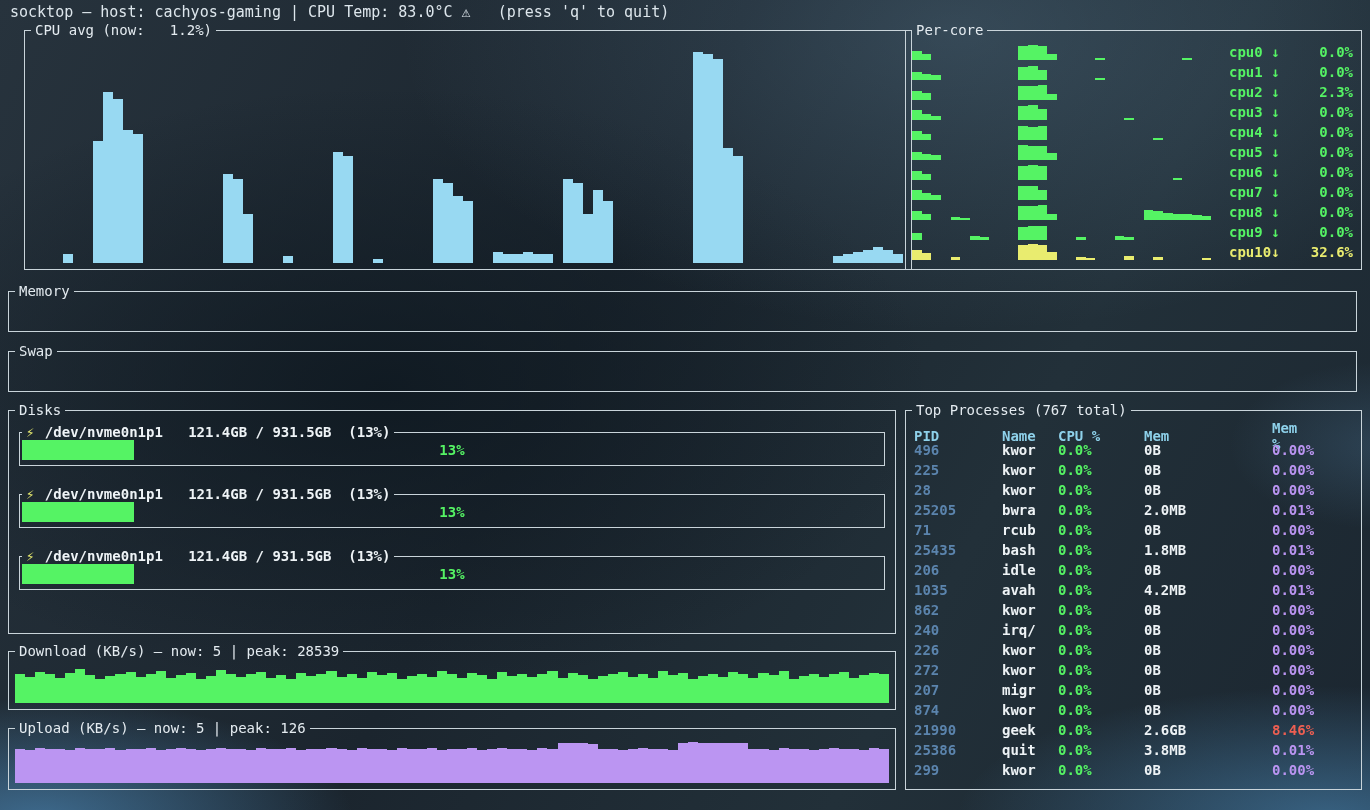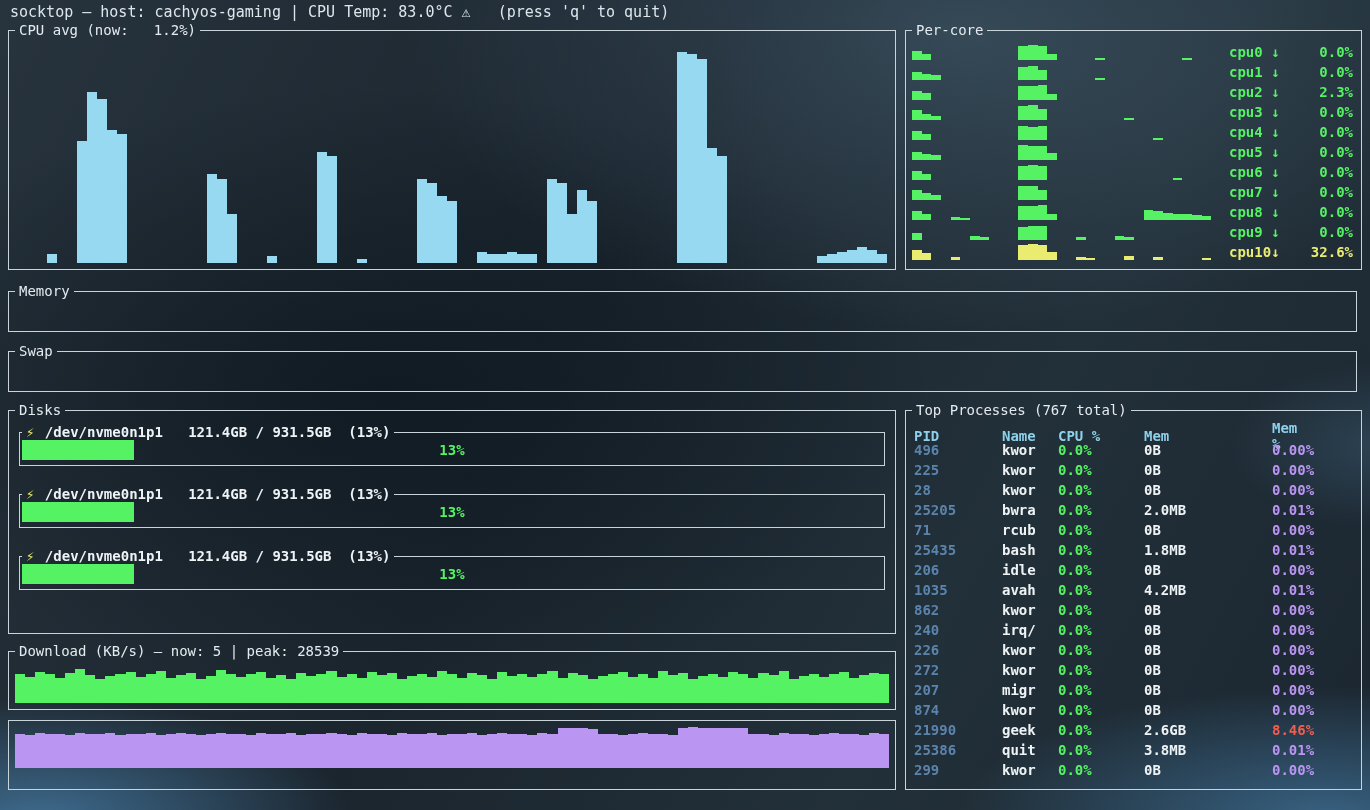--- a/index.html
+++ b/index.html
@@ -17,21 +17,21 @@
   .titlebar{position:absolute;left:10px;top:3px;font-size:15px;color:#dde6ec;white-space:pre}
   fieldset{position:absolute;border:1px solid #c9d4da;background:transparent;min-width:0}
   legend{margin-left:6px;padding:0 4px;font-size:14px;white-space:pre;color:#e4ebf0}
   
   .chart{display:flex;align-items:flex-end;width:auto}
   .chart .b{flex:1 1 0}
   .cyan .b{background:#98d9f2}
   .greenc .b{background:#55f364}
   .purplec .b{background:#bb95f2}
   
-  #cpu-panel{left:8px;top:22px;width:888px;height:248px}
+  #cpu-panel{left:24px;top:22px;width:888px;height:248px}
   #cpu-panel .chart{height:222px;margin:3px 8px 2px}
   #percore-panel{left:905px;top:22px;width:457px;height:248px}
   #core-list{margin:4px 8px 0 6px}
   .core-row{display:flex;align-items:center;height:20px;font-weight:bold}
   .core-spark{flex:1;height:16px;display:flex;align-items:flex-end;margin-right:8px}
   .core-spark .b{flex:1 1 0}
   .core-row.green{color:#55f364}.core-row.green .b{background:#55f364}
   .core-row.yellow{color:#e9ec6f}.core-row.yellow .b{background:#e9ec6f}
   .core-label{display:flex;width:124px}
   .core-name{white-space:pre}
@@ -869,20 +869,21 @@
         <div class="b" style="height: 68%;"></div>
         <div class="b" style="height: 74%;"></div>
         <div class="b" style="height: 60%;"></div>
         <div class="b" style="height: 66%;"></div>
         <div class="b" style="height: 72%;"></div>
         <div class="b" style="height: 68%;"></div>
       </div>
   </fieldset>
 
   <fieldset id="upload-panel">
+    <legend>Upload (KB/s) — now: 5 | peak: 126</legend>
     <div class="chart purplec">
         <div class="b" style="height: 76%;"></div>
         <div class="b" style="height: 74%;"></div>
         <div class="b" style="height: 78%;"></div>
         <div class="b" style="height: 75%;"></div>
         <div class="b" style="height: 76%;"></div>
         <div class="b" style="height: 74%;"></div>
         <div class="b" style="height: 77%;"></div>
         <div class="b" style="height: 75%;"></div>
         <div class="b" style="height: 76%;"></div>

